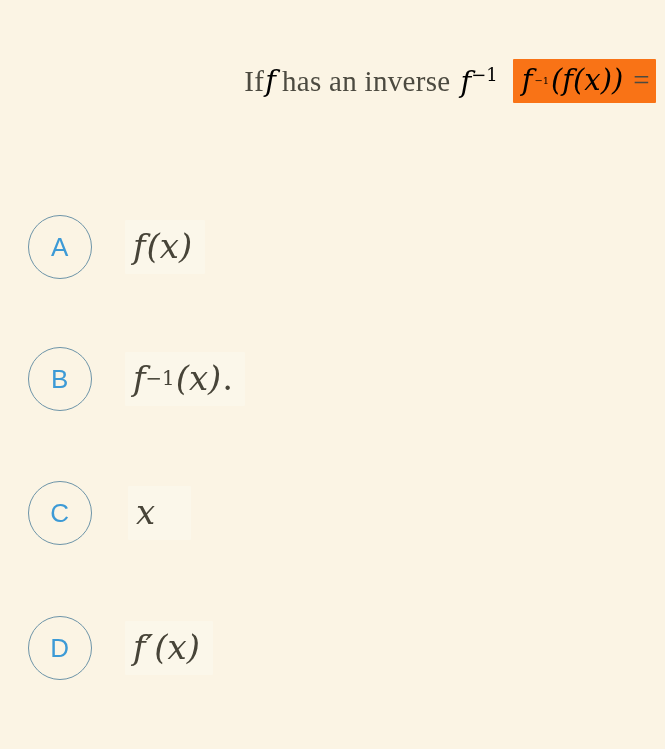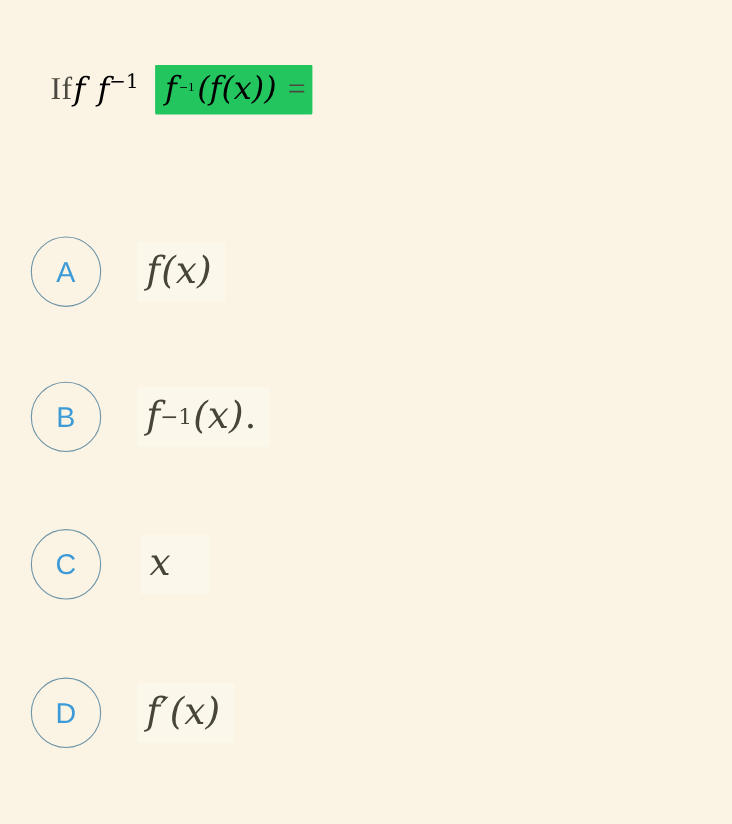--- a/index.html
+++ b/index.html
@@ -24,20 +24,21 @@
   
   .question-stem {
     position: absolute;
     left: 46px;
     top: 55px;
     width: 610px;
     height: 52px;
     display: flex;
     align-items: center;
     white-space: nowrap;
+    justify-content: flex-end;
   }
 
   .stem-text {
     font-family: "Liberation Serif", serif;
     font-size: 29px;
     color: #4c4a40;
     letter-spacing: 0.3px;
   }
 
   .mi {
@@ -49,21 +50,21 @@
 
   .sup {
     font-size: 0.62em;
     vertical-align: super;
     font-style: normal;
     letter-spacing: 0;
   }
 
   
   .stem-expr {
-    background: #22c55e;
+    background: #f97316;
     padding: 4px 6px 6px 8px;
     margin-left: 14px;
     border-radius: 1px;
   }
 
   
   .option-row {
     position: absolute;
     left: 0;
     width: 100%;
@@ -130,20 +131,21 @@
   }
 </style>
 </head>
 <body>
 
 <div id="quiz-root">
 
   <div class="question-stem">
     <span class="stem-text">If</span>
     <span class="mi">f</span>
+    <span class="stem-text" style="margin-left:5px;">has an inverse</span>
     <span class="mi" style="margin-left:9px;">
       <span>f</span><span class="sup">−1</span>
     </span>
 
     <span class="stem-expr">
       <span class="mi">f</span><span class="mi sup">−1</span><span class="mi">(f(x))</span><span class="stem-text" style="margin-left:9px;">=</span>
     </span>
   </div>
 
   <div class="option-row" style="top:212px;">

